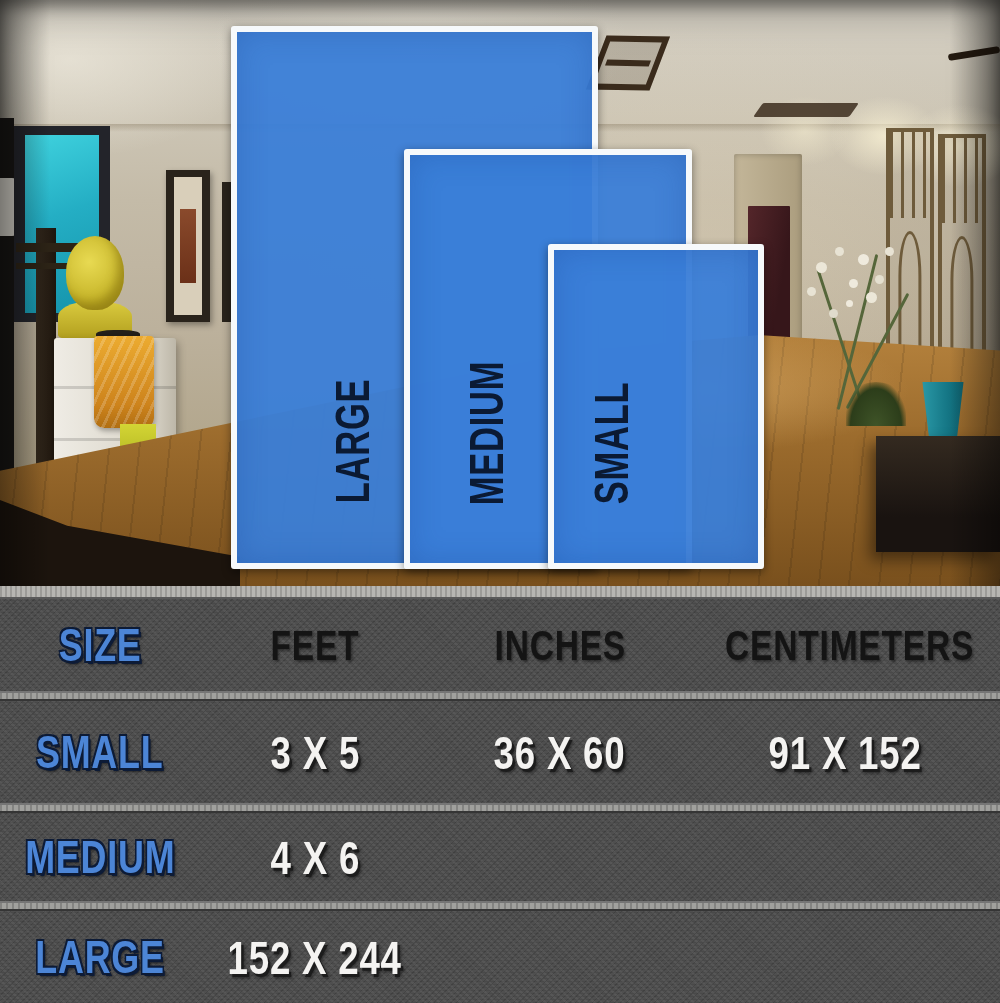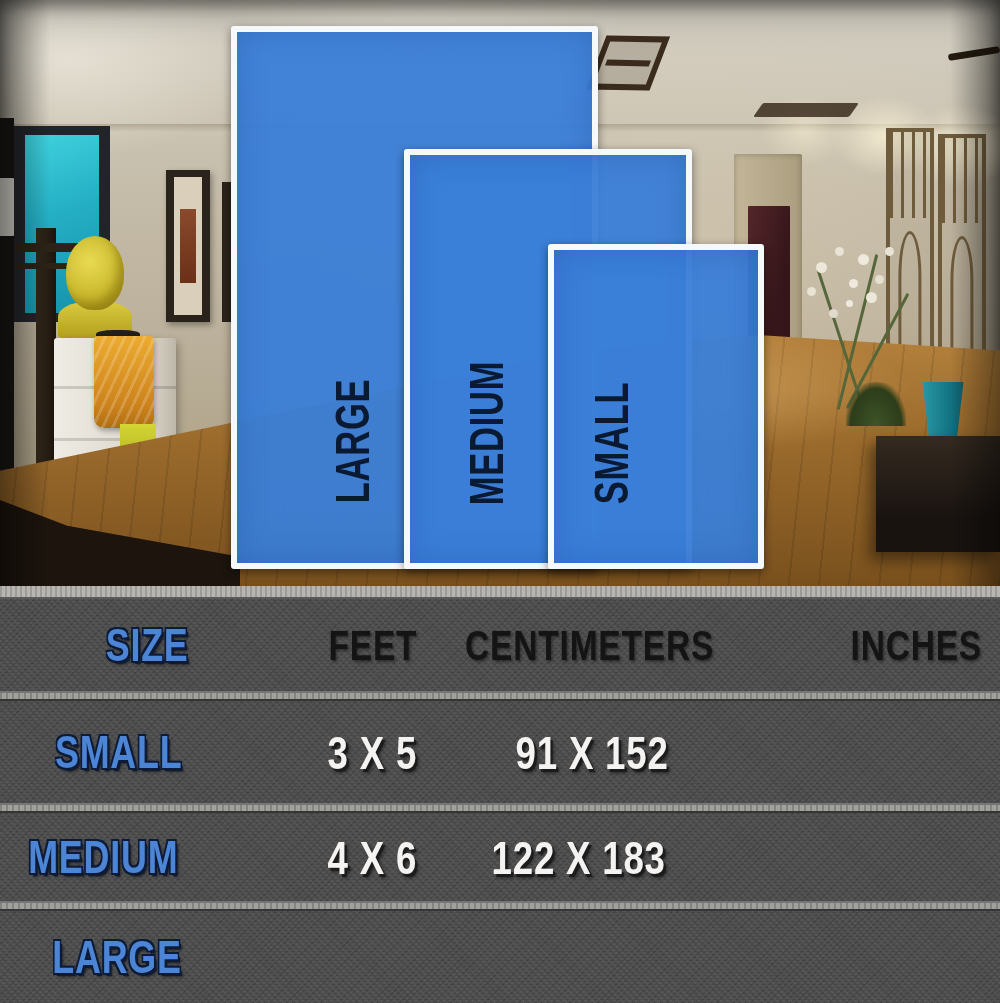--- a/index.html
+++ b/index.html
@@ -171,21 +171,21 @@
       repeating-linear-gradient(90deg, rgba(0,0,0,.18) 0 2px, transparent 2px 6px),
       #a0a09d; }
 
   .trow{ display:grid; grid-template-columns:200px 230px 260px 310px;
     align-items:center; }
   .row-header{ height:92px; }
   .row-small { height:102px; }
   .row-medium{ height:88px; }
   .row-large { height:92px; }
 
-  .cell{ text-align:right; }
+  .cell{ text-align:center; }
   .cnd{ display:inline-block; transform:scaleX(0.78); transform-origin:center; white-space:nowrap; }
 
   .h-black{ font-weight:bold; font-size:43px; color:#141414; letter-spacing:1px;
     text-shadow:2px 2px 3px rgba(0,0,0,.4); }
   .t-blue{ font-weight:bold; font-size:46px; color:#4c85d6; letter-spacing:1px;
     text-shadow:-2px -2px 0 #0d1b36, 2px -2px 0 #0d1b36, -2px 2px 0 #0d1b36, 3px 3px 0 #0d1b36, 4px 4px 3px rgba(0,0,0,.5); }
   .t-white{ font-weight:bold; font-size:47px; color:#f4f3f1; letter-spacing:1px;
     text-shadow:3px 3px 0 #1c1c1c, 4px 4px 4px rgba(0,0,0,.55); }
 </style>
 </head>
@@ -265,39 +265,40 @@
   <div class="rug rug-small">
     <div class="rug-label">SMALL</div>
   </div>
 
   <div class="size-table">
     <div class="band-top"></div>
 
     <div class="trow row-header">
       <div class="cell"><span class="cnd t-blue">SIZE</span></div>
       <div class="cell"><span class="cnd h-black">FEET</span></div>
+      <div class="cell"><span class="cnd h-black">INCHES</span></div>
       <div class="cell"><span class="cnd h-black">CENTIMETERS</span></div>
-      <div class="cell"><span class="cnd h-black">INCHES</span></div>
     </div>
 
     <div class="sep"></div>
 
     <div class="trow row-small">
       <div class="cell"><span class="cnd t-blue">SMALL</span></div>
       <div class="cell"><span class="cnd t-white">3 X 5</span></div>
+      <div class="cell"><span class="cnd t-white">36 X 60</span></div>
       <div class="cell"><span class="cnd t-white">91 X 152</span></div>
     </div>
 
     <div class="sep"></div>
 
     <div class="trow row-medium">
       <div class="cell"><span class="cnd t-blue">MEDIUM</span></div>
       <div class="cell"><span class="cnd t-white">4 X 6</span></div>
-      <div class="cell"><span class="cnd t-white">122 X 183</span></div>
     </div>
 
     <div class="sep"></div>
 
     <div class="trow row-large">
       <div class="cell"><span class="cnd t-blue">LARGE</span></div>
+      <div class="cell"><span class="cnd t-white">152 X 244</span></div>
     </div>
   </div>
 </div>
 
 </body></html>

